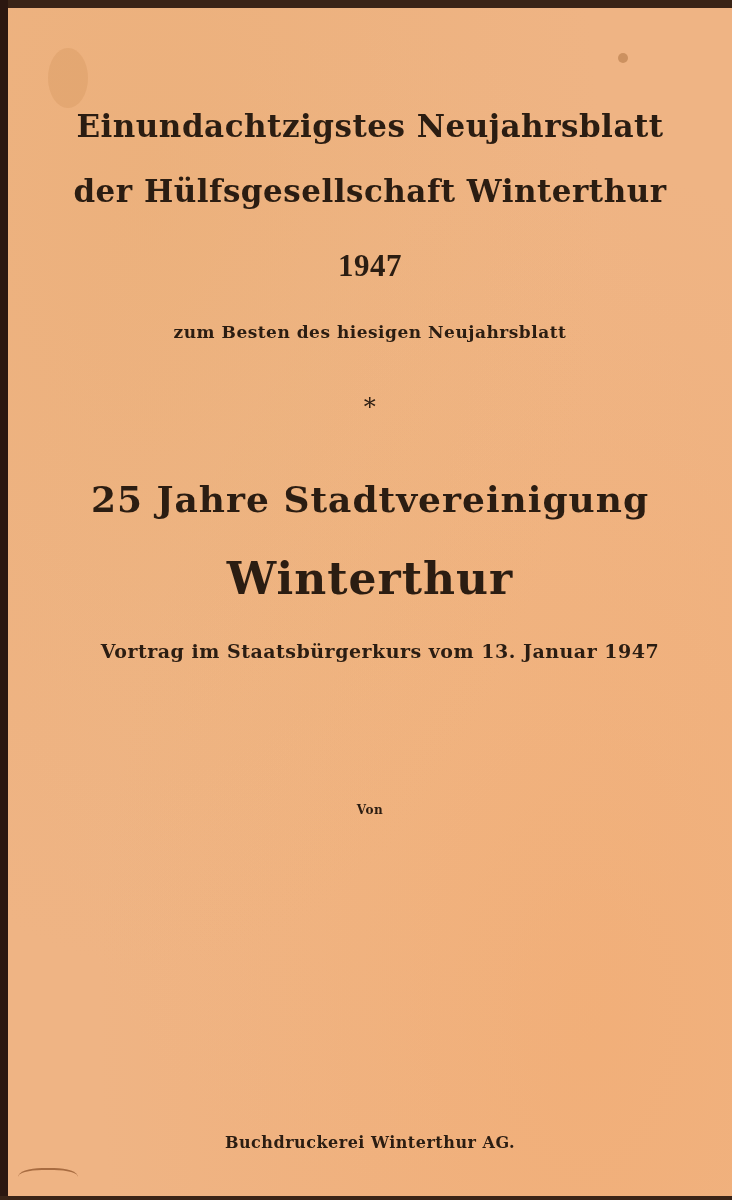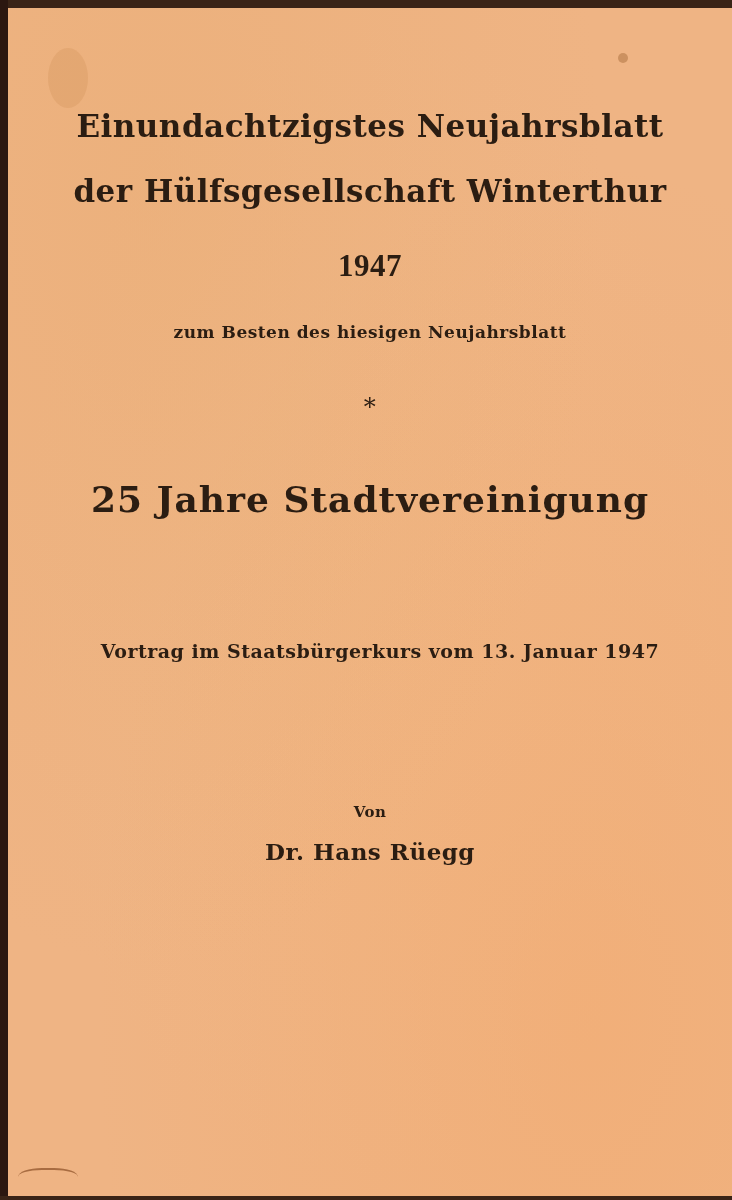--- a/index.html
+++ b/index.html
@@ -52,21 +52,21 @@
       letter-spacing: 0.5px;
     }
     .l1 { top: 100px; font-size: 31px; }
     .l2 { top: 165px; font-size: 31px; }
     .l3 { top: 240px; font-size: 31px; font-weight: bold; font-family: "Liberation Serif", serif; }
     .l4 { top: 314px; font-size: 17px; }
     .l5 { top: 385px; font-size: 24px; font-weight: normal; }
     .l6 { top: 470px; font-size: 36px; letter-spacing: 1px; }
     .l7 { top: 545px; font-size: 44px; letter-spacing: 1px; }
     .l8 { top: 632px; font-size: 19px; margin-left: 10px; }
-    .l9 { top: 795px; font-size: 15px; }
+    .l9 { top: 795px; font-size: 12px; }
     .l10 { top: 830px; font-size: 23px; }
     .l11 { top: 1125px; font-size: 16px; }
     .stain {
       position: absolute;
       border-radius: 50%;
       background: rgba(190,120,60,0.18);
     }
     .crease {
       position: absolute;
       left: 10px; top: 1160px;
@@ -86,16 +86,17 @@
   <div class="stain" style="left:40px;top:40px;width:40px;height:60px;"></div>
   <div class="stain" style="left:610px;top:45px;width:10px;height:10px;background:rgba(140,80,30,0.35);"></div>
   <div class="crease"></div>
 
   <div class="line l2">der Hülfsgesellschaft Winterthur</div>
   <div class="line l1">Einundachtzigstes Neujahrsblatt</div>
   <div class="line l3">1947</div>
   <div class="line l4">zum Besten des hiesigen Neujahrsblatt</div>
   <div class="line l5">*</div>
   <div class="line l6">25 Jahre Stadtvereinigung</div>
+  <div class="line l7">Winterthur</div>
   <div class="line l8">Vortrag im Staatsbürgerkurs vom 13. Januar 1947</div>
   <div class="line l9">Von</div>
-  <div class="line l10">Dr. Hans Rüegg</div>
+  <div class="line l11">Buchdruckerei Winterthur AG.</div>
 </div>
 
 </body></html>

